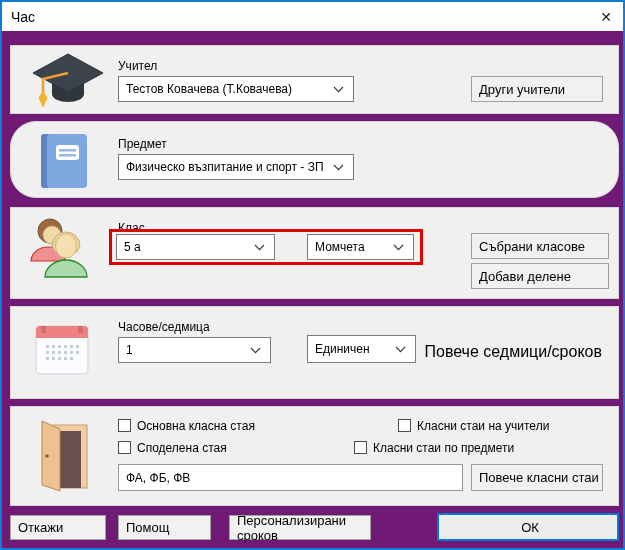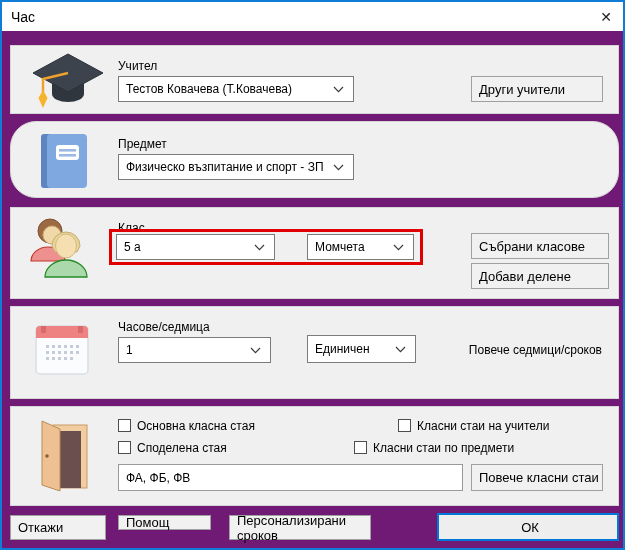--- a/index.html
+++ b/index.html
@@ -54,21 +54,21 @@
     margin-right: 6px; flex: 0 0 auto;
   }
   .check-row .cb-label { font-size: 12px; white-space: nowrap; }
 
   .textfield {
     position: absolute; background: #fff; border: 1px solid #9a9a9a;
     font-family: "Liberation Sans", sans-serif; font-size: 12px; color: #000;
     padding-left: 7px; outline: none;
   }
 
-  .more-label { position: absolute; font-size: 12px; color: #000; white-space: nowrap; }
+  .more-label { position: absolute; font-size: 16px; color: #000; white-space: nowrap; }
   .icon-wrap { position: absolute; }
 </style>
 </head>
 <body>
 
 <div class="window">
 
   <div class="titlebar">
     <span class="title">Час</span>
     <span class="close-btn">✕</span>
@@ -233,21 +233,21 @@
       </div>
       <input class="textfield" style="left: 107px; top: 57px; width: 345px; height: 27px;" value="ФА, ФБ, ФВ">
       <div class="btn" style="left:460px; top:57px; width:132px; height:27px;">
         <span>Повече класни стаи</span>
       </div>
     </div>
 
     <div class="btn" style="left:8px; top:484px; width:96px; height:25px;">
       <span>Откажи</span>
     </div>
-    <div class="btn" style="left:116px; top:484px; width:93px; height:15px;">
+    <div class="btn" style="left:116px; top:484px; width:93px; height:25px;">
       <span>Помощ</span>
     </div>
     <div class="btn" style="left:227px; top:484px; width:142px; height:25px;">
       <span>Персонализирани сроков</span>
     </div>
     <div class="btn center ok" style="left:435px; top:482px; width:182px; height:28px;">
       <span>ОК</span>
     </div>
 
   </div>

